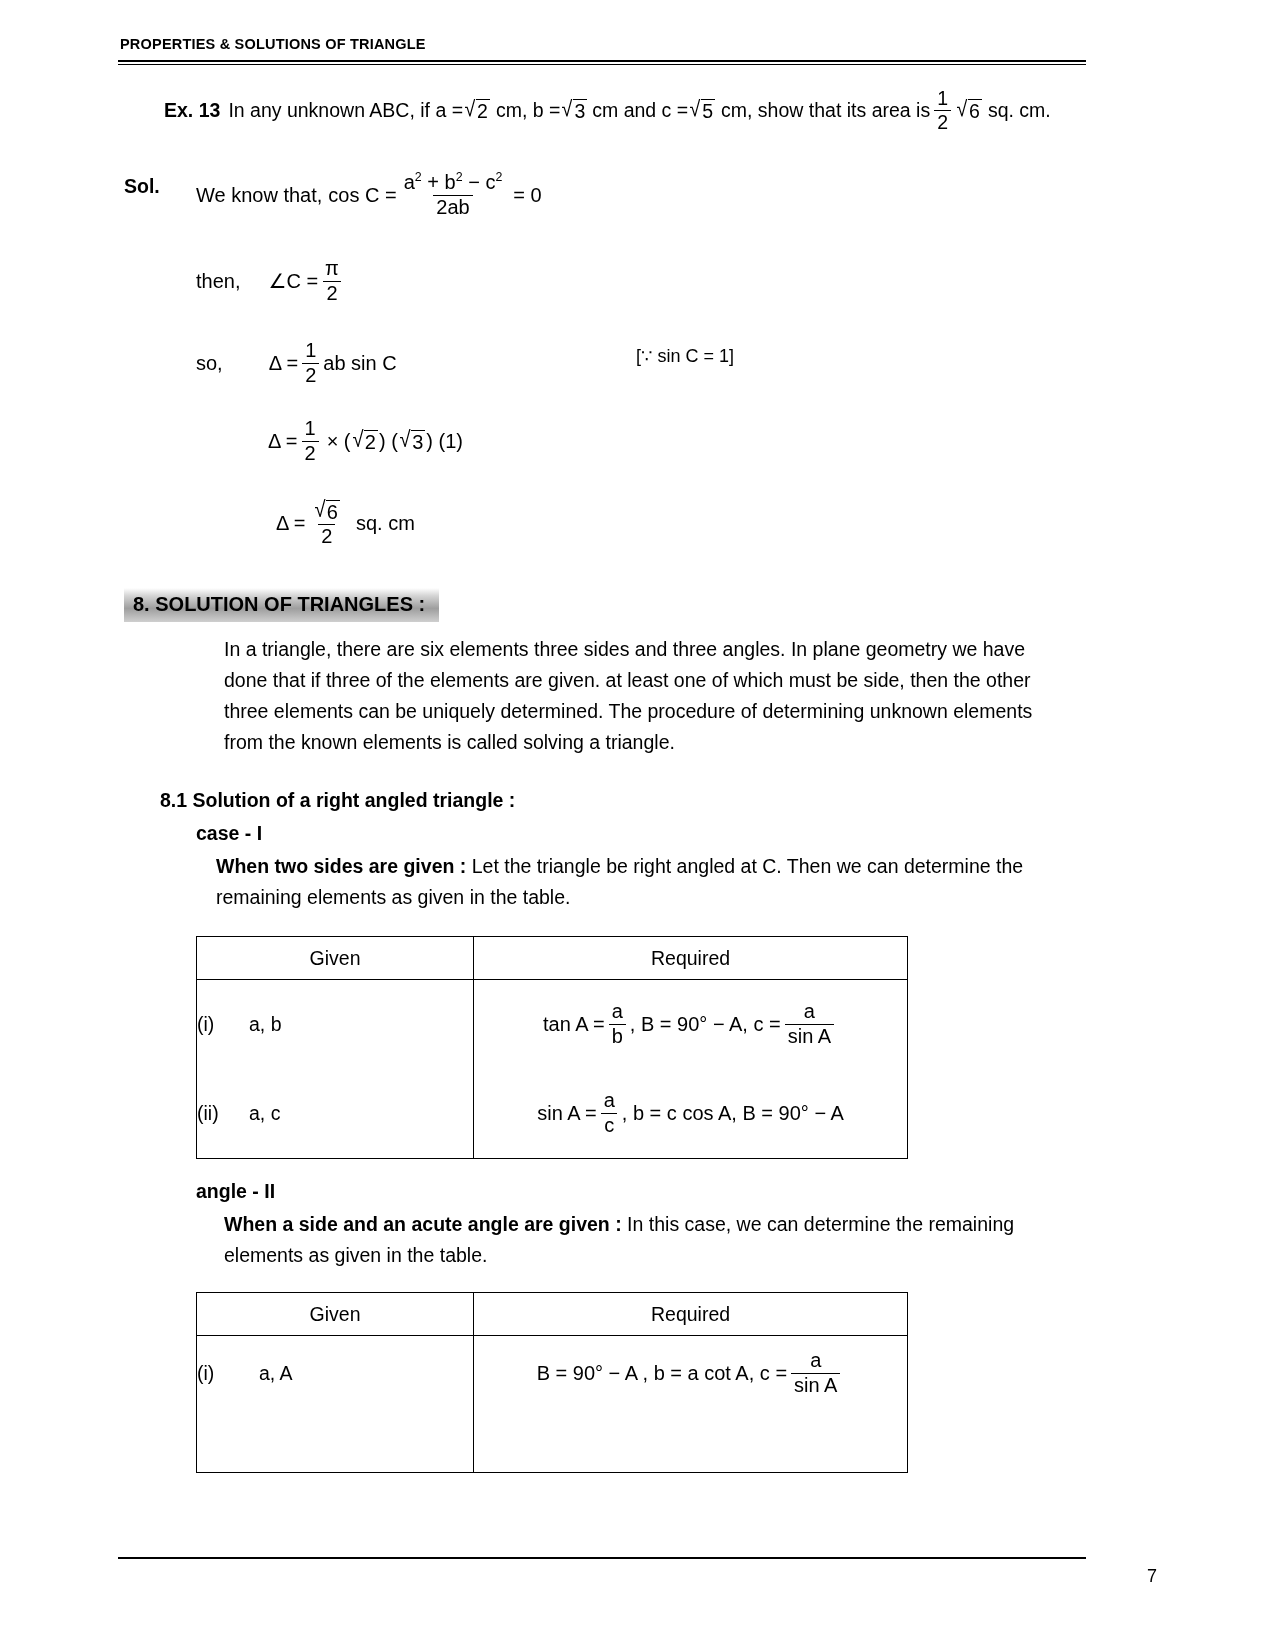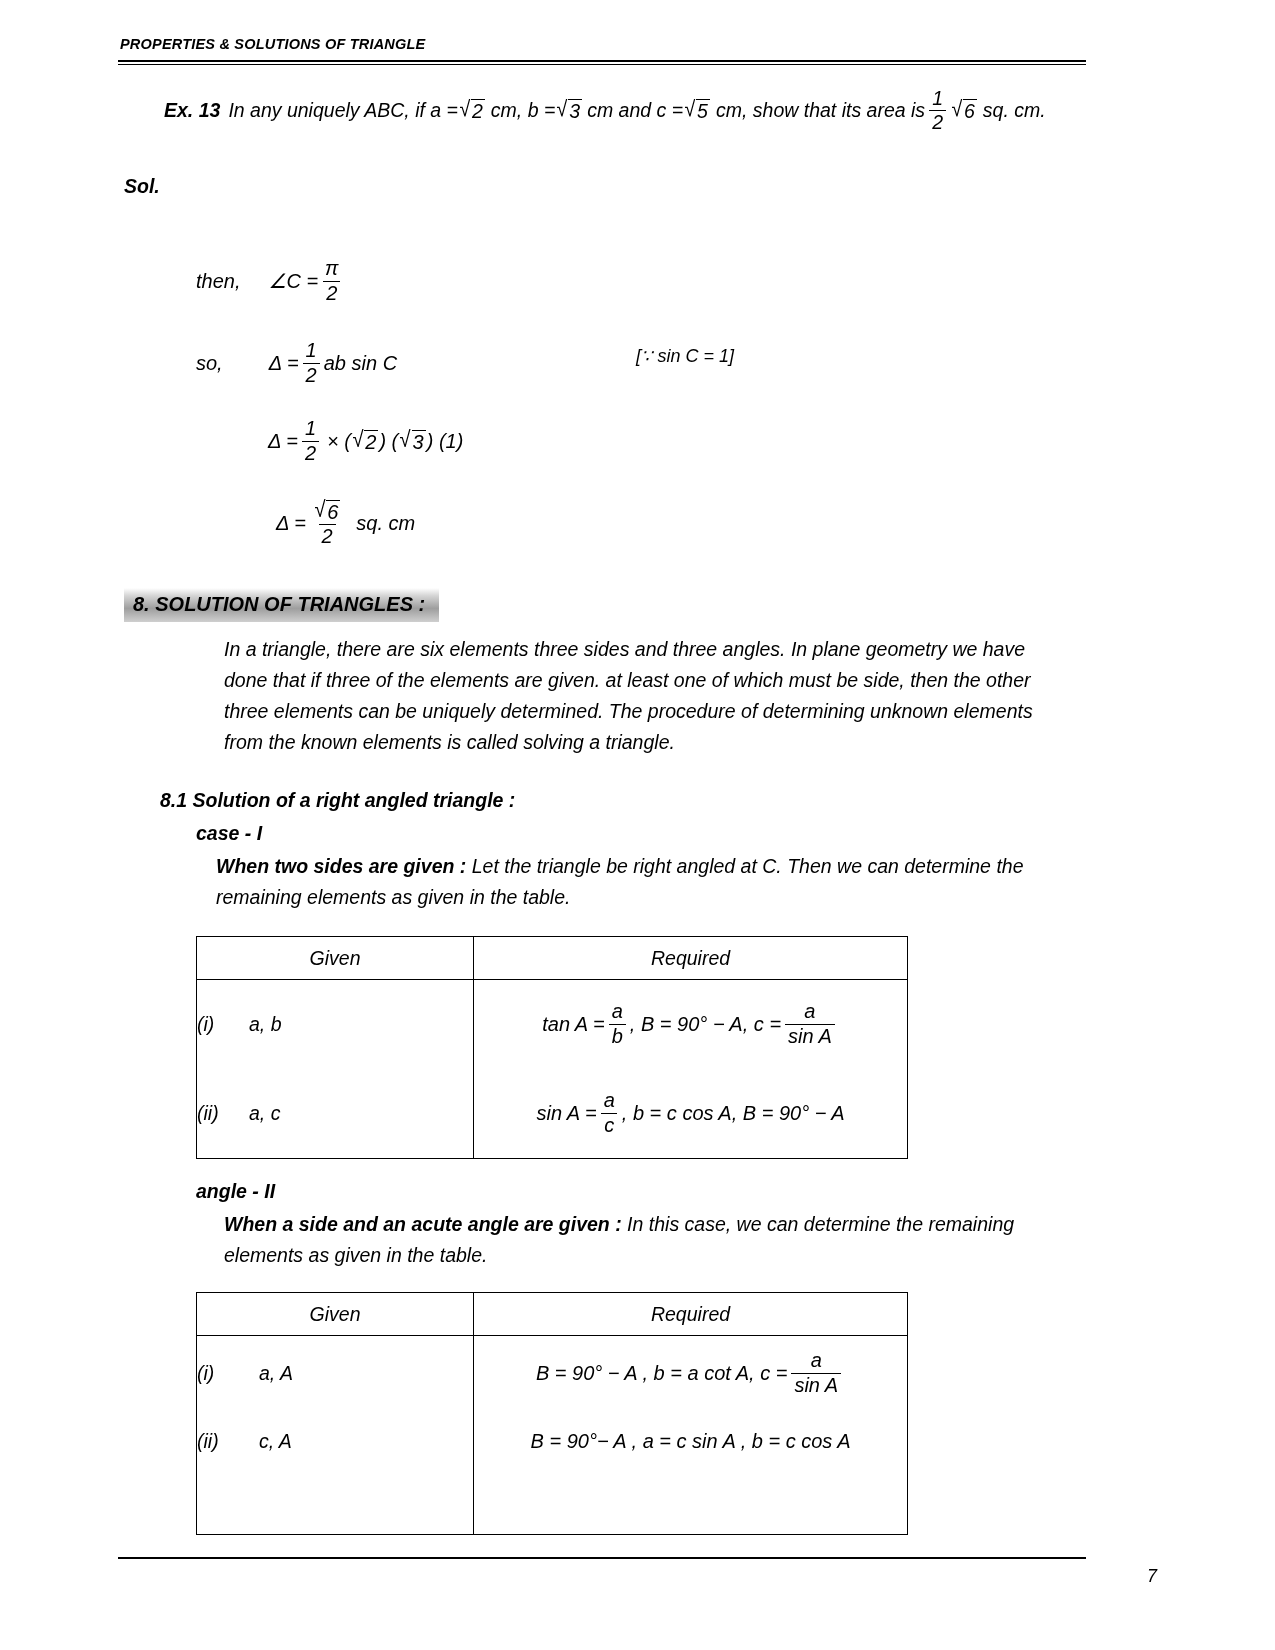--- a/index.html
+++ b/index.html
@@ -12,21 +12,20 @@
     font-family: "Liberation Sans", sans-serif;
     color: #000000;
   }
   .page {
     position: relative;
     width: 1275px;
     height: 1650px;
     margin: 0 auto;
     background: #ffffff;
     overflow: hidden;
-    font-style: italic;
   }
 
   
   .running-head {
     position: absolute;
     left: 120px;
     top: 36px;
     font-size: 14.5px;
     font-weight: bold;
     letter-spacing: 0.2px;
@@ -145,21 +144,21 @@
 
 <div class="page">
 
   <div class="running-head">PROPERTIES &amp;  SOLUTIONS OF TRIANGLE</div>
   <div class="head-rule"></div>
 
   <div class="blk" style="left:124px; top:88px; width:980px;margin-left:40px;">
     <span class="math" style="font-size:19.5px;">
       <b>Ex. 13</b>
       <span style="width:8px;display:inline-block;"></span>
-      <span>In any uniquely ABC, if a =</span>
+      <span>In any unknown ABC, if a =</span>
       <span class="sqrt">
           <span class="rad">√</span>
           <span class="rand">2</span>
         </span>
       <span style="width:5px;display:inline-block;"></span>
       <span>cm, b =</span>
       <span class="sqrt">
           <span class="rad">√</span>
           <span class="rand">3</span>
         </span>
@@ -179,20 +178,37 @@
           <span class="rad">√</span>
           <span class="rand">6</span>
         </span>
       <span style="width:5px;display:inline-block;"></span>
       <span>sq. cm.</span>
     </span>
   </div>
 
   <div class="blk bold" style="left:124px; top:175px; font-size:19.5px;">Sol.</div>
 
+  <div class="blk" style="left:196px; top:172px;">
+    <span class="math">
+      <span>We know that,</span>
+      <span style="width:6px;display:inline-block;"></span>
+      <span>cos C =</span>
+      <span class="frac">
+        <span class="num">
+          <span>a</span><sup class="exp">2</sup>
+          <span>+ b</span><sup class="exp">2</sup>
+          <span>− c</span><sup class="exp">2</sup>
+        </span>
+        <span class="den">2ab</span>
+      </span>
+      <span style="width:4px;display:inline-block;"></span>
+      <span>= 0</span>
+    </span>
+  </div>
 
   <div class="blk" style="left:196px; top:258px;">
     <span class="math">
       <span>then,</span>
       <span style="width:28px;display:inline-block;"></span>
       <span>∠C =</span>
       <span class="frac">
         <span class="num">π</span>
         <span class="den">2</span>
       </span>
@@ -339,30 +355,20 @@
         <span class="math">
           <span>B = 90° − A , b = a cot A, c =</span>
           <span class="frac">
             <span class="num">a</span>
             <span class="den">sin A</span>
           </span>
         </span>
       </td>
     </tr>
     <tr>
-      <td style="border-top:none; border-bottom:none; height:62px; vertical-align:middle;" class="cell-pad-left">
-        <span class="idx2">(ii)</span><span>c, A</span>
-      </td>
-      <td style="border-top:none; border-bottom:none; height:62px;" class="req-cell">
-        <span class="math">
-          <span>B = 90°− A , a = c sin A , b = c cos A</span>
-        </span>
-      </td>
-    </tr>
-    <tr>
       <td style="border-top:none; height:62px;">&nbsp;</td>
       <td style="border-top:none; height:62px;">&nbsp;</td>
     </tr>
   </tbody>
     </table>
 
   <div class="foot-rule"></div>
   <div class="page-num">7</div>
 
 </div>

